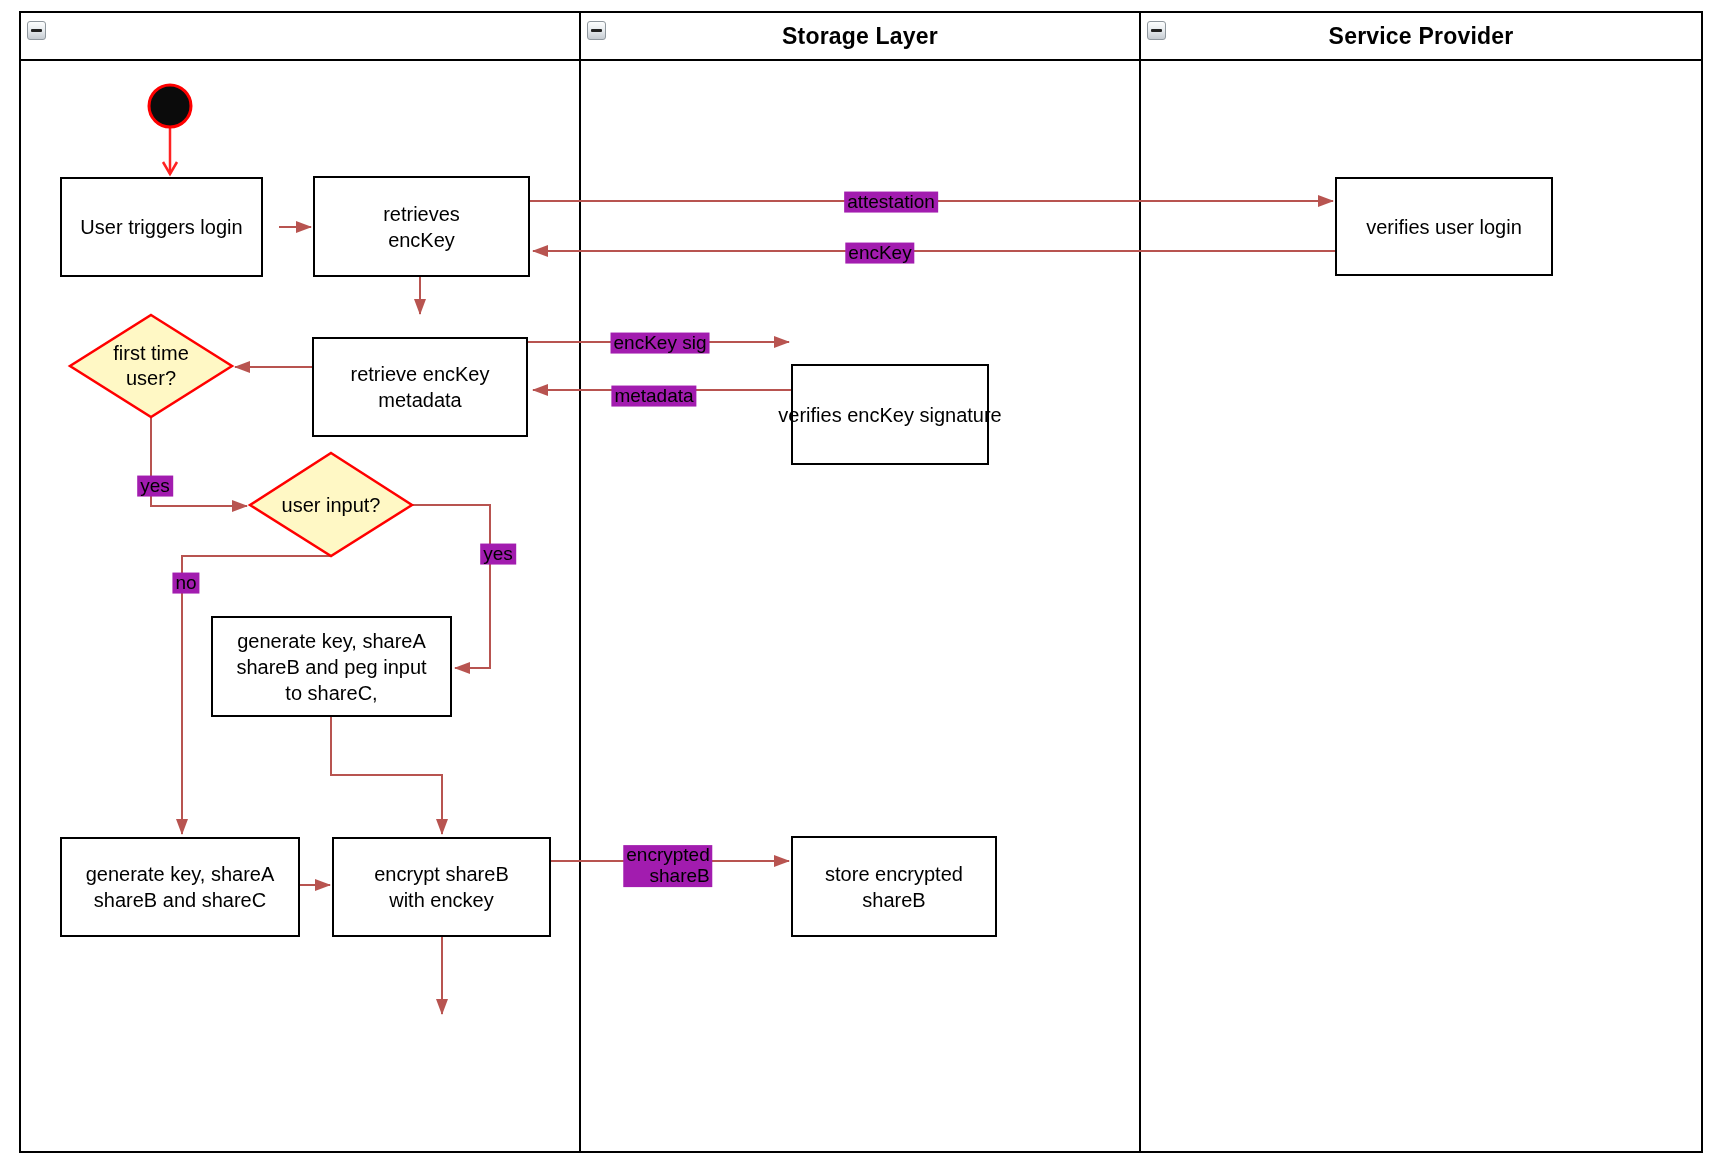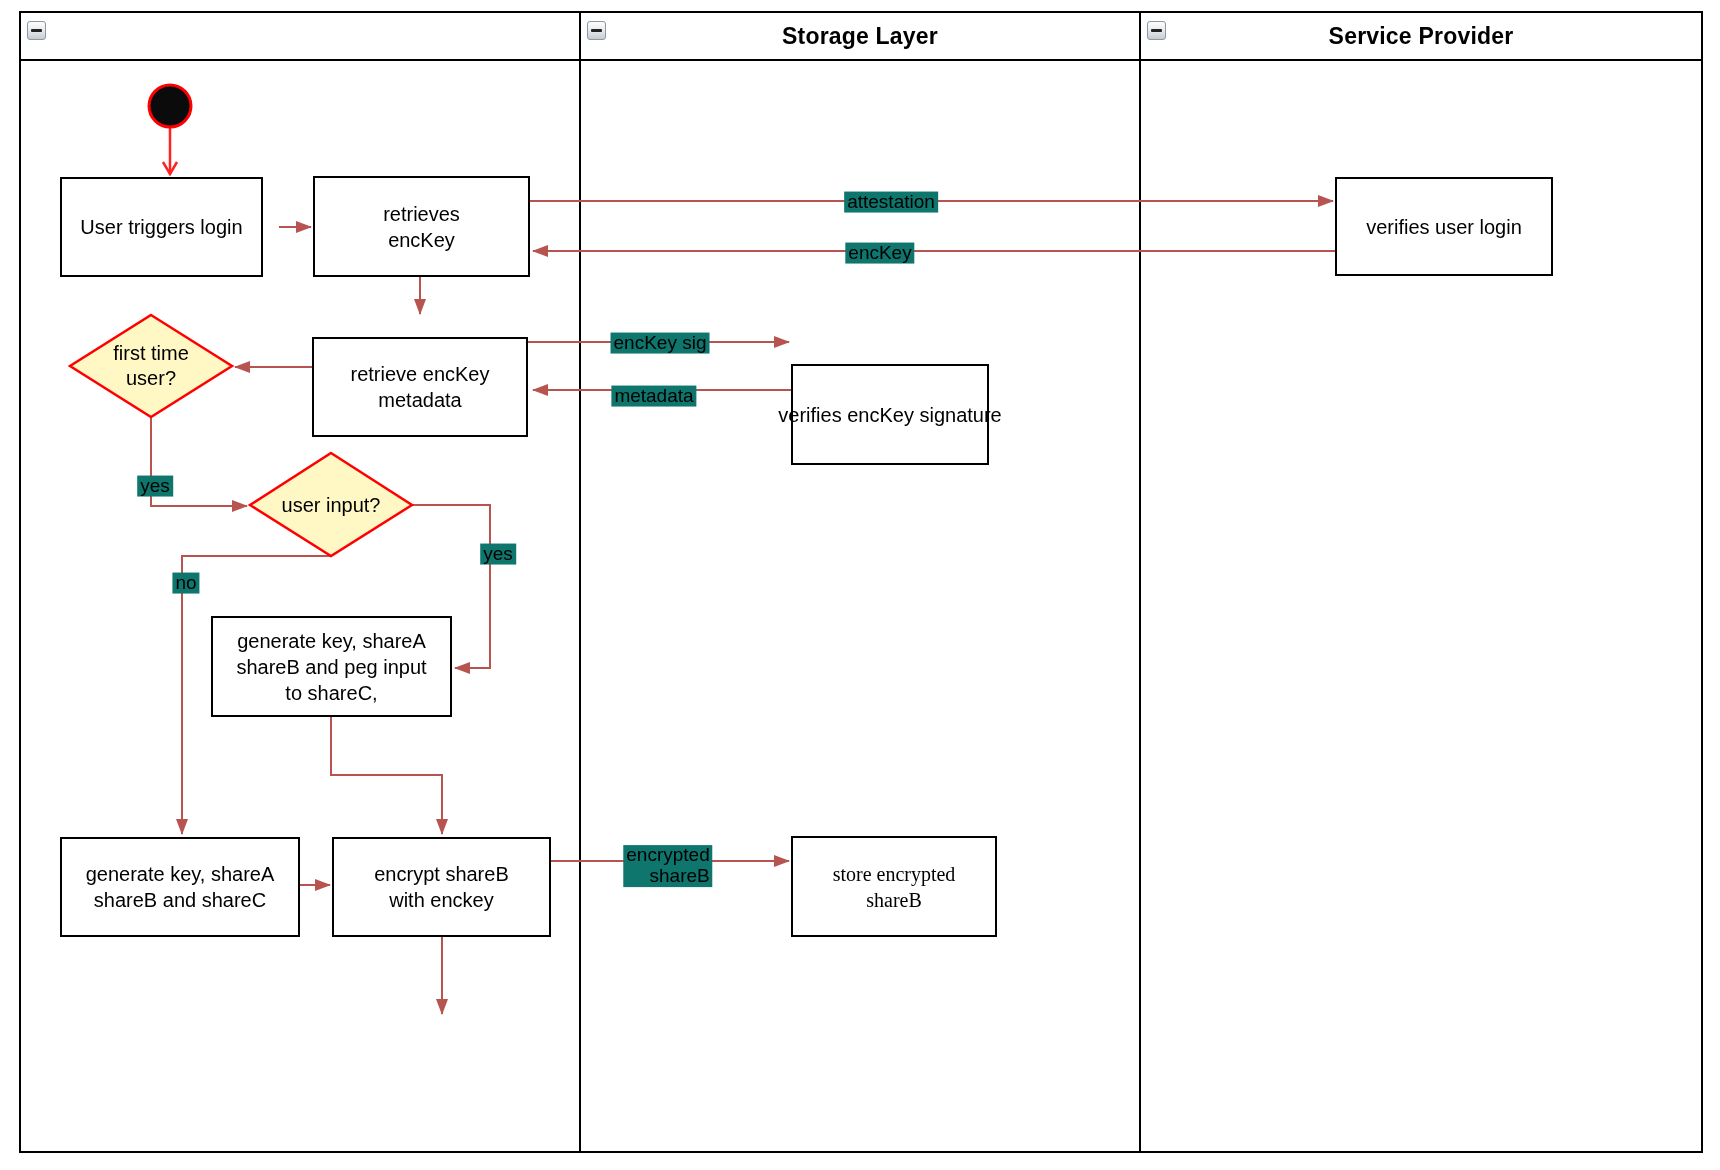--- a/index.html
+++ b/index.html
@@ -28,21 +28,21 @@
     border:2px solid #000; display:flex; align-items:center; justify-content:center;
     text-align:center; font-size:20px; line-height:1.3;
   }
   .node .lbl { white-space:pre-line; }
   .node .nowrap { white-space:nowrap; }
 
   .diamond-label, .edge-label {
     position:absolute; transform:translate(-50%,-50%);
     text-align:center; font-size:20px; line-height:1.25; white-space:pre-line;
   }
-  .edge-label { background:#0f766e; font-size:19px; padding:0 3px; line-height:1.1; }
+  .edge-label { background:#a21caf; font-size:19px; padding:0 3px; line-height:1.1; }
 </style>
 </head>
 <body>
 
 <div class="canvas">
 
   <svg class="layer" width="1720" height="1170" viewBox="0 0 1720 1170">
     <defs>
       <marker id="arrow" markerUnits="userSpaceOnUse" markerWidth="18" markerHeight="14" refX="16" refY="7" orient="auto">
         <path d="M1,1 L17,7 L1,13 Z" fill="#B85450"></path>
@@ -120,21 +120,21 @@
 to shareC,</span>
   </div>
   <div class="node" style="left:60px;top:837px;width:240px;height:100px;">
     <span class="lbl">generate key, shareA
 shareB and shareC</span>
   </div>
   <div class="node" style="left:332px;top:837px;width:219px;height:100px;">
     <span class="lbl">encrypt shareB
 with enckey</span>
   </div>
-  <div class="node" style="left:791px;top:836px;width:206px;height:101px;font-family:Liberation Serif, serif;">
+  <div class="node" style="left:791px;top:836px;width:206px;height:101px;">
     <span class="lbl">store encrypted
 shareB</span>
   </div>
 
   <div class="diamond-label" style="left:151px;top:366px;">first time
 user?</div>
   <div class="diamond-label" style="left:331px;top:505px;">user input?</div>
 
   <div class="edge-label" style="left:891px;top:202px;">attestation</div>
   <div class="edge-label" style="left:880px;top:253px;">encKey</div>

